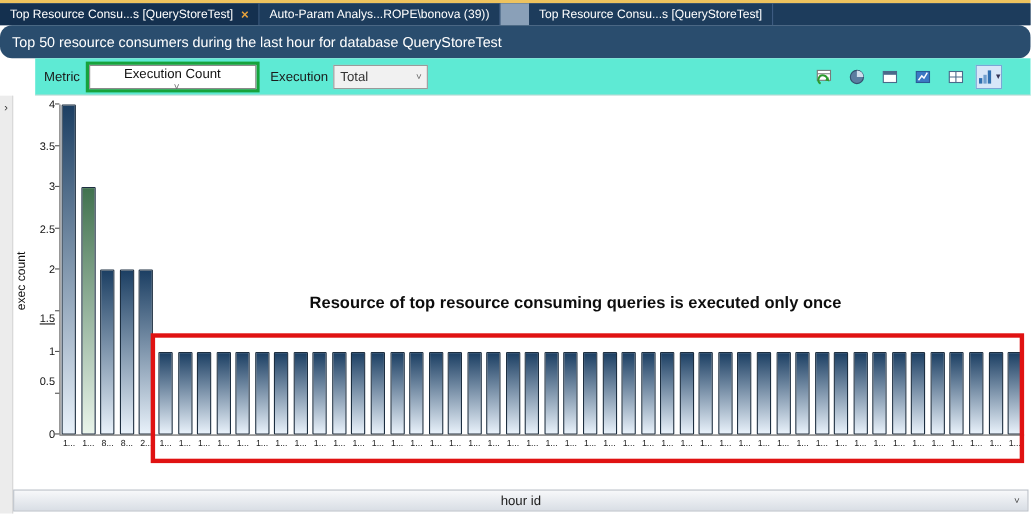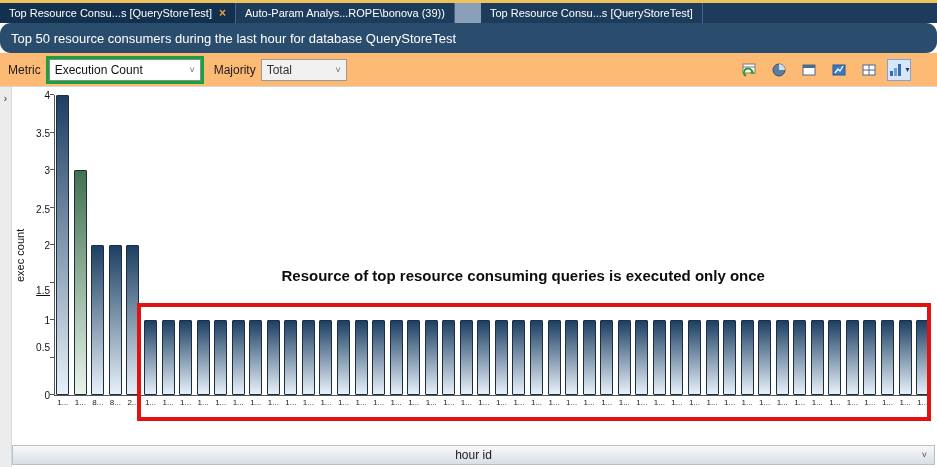--- a/index.html
+++ b/index.html
@@ -11,25 +11,25 @@
   .tab { color:#fff; font-size:11px; display:flex; align-items:center; padding:0 9px; gap:7px; white-space:nowrap; background:#1d3c5c; border-right:1px solid #46648a; cursor:default; }
   .tab.active { background:#14304f; }
   .tab .close { color:#e6a23c; font-weight:bold; font-size:12px; line-height:1; }
   .tabgap { width:26px; background:#8aa0b8; }
   .tabfill { flex:1; background:#1d3c5c; }
 
   
   .titlebar { height:30px; background:#2a4d6e; color:#ffffff; display:flex; align-items:center; padding:0 11px; font-size:13px;border-radius:11px; }
 
   
-  .toolbar { height:34px; background:#fdba74; border-bottom:1px solid #d6d6d4; display:flex; align-items:center; padding:0 0 0 8px; font-size:12px; color:#1b1b1b; }
+  .toolbar { height:34px; background:#5eead4; border-bottom:1px solid #d6d6d4; display:flex; align-items:center; padding:0 0 0 8px; font-size:12px; color:#1b1b1b;margin-left:32px; }
   .tb-label { margin-right:5px; }
   .metric-wrap { border:3px solid #17a33c; margin-right:10px; }
   .combo { background:#fff; border:1px solid #9a9a9a; height:22px; display:flex; align-items:center; justify-content:space-between; padding:0 5px; font-size:12px; color:#111; cursor:default; }
-  .combo.metric { width:152px; border-color:#8a8a8a; }
+  .combo.metric { width:152px; border-color:#8a8a8a;flex-direction:column; }
   .combo.stat { width:86px; background:#f1f1f1; color:#333;align-items:center; }
   .combo .chev { font-size:9px; color:#666; margin-left:8px; }
   .tb-icons { margin-left:auto; display:flex; align-items:center; gap:6px; padding-right:26px; }
   .iconbtn { width:24px; height:22px; display:flex; align-items:center; justify-content:center; border:1px solid transparent; background:transparent; gap:1px; }
   .iconbtn.selected { background:#d7e6f8; border-color:#7aa7d6; }
   .iconbtn svg { display:block; }
   .iconbtn .ddown { font-size:8px; color:#335; }
 
   
   .main { flex:1; display:flex; background:#fff; min-height:0; }
@@ -77,21 +77,21 @@
   </div>
 
   <div class="toolbar">
     <span class="tb-label">Metric</span>
     <span class="metric-wrap" id="metricWrap" style="border-color: rgb(23, 163, 60);">
       <span class="combo metric">
         <span>Execution Count</span>
         <span class="chev">˅</span>
       </span>
     </span>
-    <span class="tb-label">Majority</span>
+    <span class="tb-label">Execution</span>
     <span class="combo stat">
       <span>Total</span>
       <span class="chev">˅</span>
     </span>
 
     <span class="tb-icons">
       <span class="iconbtn">
         <svg width="16" height="16" viewBox="0 0 16 16">
           <rect x="2" y="2" width="12" height="9" fill="#fff" stroke="#7a7a7a"></rect>
           <line x1="2" y1="5" x2="14" y2="5" stroke="#7a7a7a"></line>

